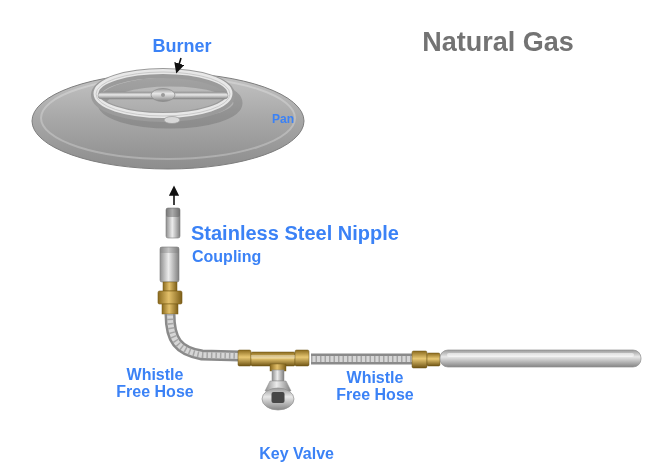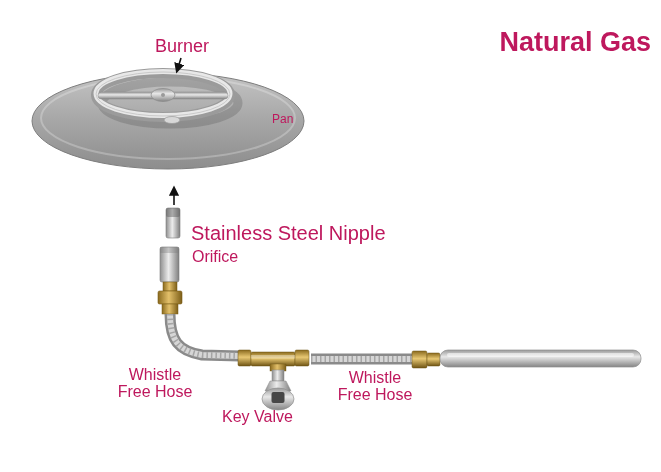--- a/index.html
+++ b/index.html
@@ -7,42 +7,42 @@
     position: relative;
     width: 661px;
     height: 472px;
     background: #ffffff;
     overflow: hidden;
     font-family: "Liberation Sans", sans-serif;
   }
   svg.diagram { position: absolute; left: 0; top: 0; }
   .label {
     position: absolute;
-    font-weight: 400;
-    color: #be185d;
+    font-weight: 700;
+    color: #3b82f6;
     white-space: nowrap;
   }
   .label.center { text-align: center; white-space: normal; }
   .title {
     position: absolute;
     left: 345px; top: 24px; width: 306px;
-    text-align: right;
+    text-align: center;
     font-size: 27px;
     line-height: 36px;
     font-weight: 700;
-    color: #be185d;
+    color: #737373;
   }
   .burner-label  { left: 132px; top: 36px;  width: 100px; font-size: 18px; text-align: center; }
   .pan-label     { left: 272px; top: 112px; font-size: 12px; }
   .nipple-label  { left: 191px; top: 222px; font-size: 20px; }
   .coupling-label{ left: 192px; top: 248px; font-size: 16px; }
   .orifice-label { left: 192px; top: 276px; font-size: 16px; }
   .whistle-left  { left: 100px; top: 366px; width: 110px; font-size: 16px; line-height: 17px; }
   .whistle-right { left: 320px; top: 369px; width: 110px; font-size: 16px; line-height: 17px; }
-  .keyvalve-label{ left: 222px; top: 408px; width: 112px; font-size: 16px; text-align: left; }
+  .keyvalve-label{ left: 222px; top: 445px; width: 112px; font-size: 16px; text-align: right; }
   .gassource-label{ left: 441px; top: 379px; font-size: 16px; }
 </style>
 </head>
 <body>
 
 <div class="page">
 
   <svg class="diagram" width="661" height="472" viewBox="0 0 661 472" xmlns="http://www.w3.org/2000/svg">
     <defs>
       <linearGradient id="panGrad" x1="0" y1="0" x2="0" y2="1">
@@ -147,21 +147,21 @@
     </g>
   </svg>
 
   <div class="title">
     <div>Natural Gas</div>
   </div>
 
   <div class="label burner-label">Burner</div>
   <div class="label pan-label">Pan</div>
   <div class="label nipple-label">Stainless Steel Nipple</div>
-  <div class="label coupling-label">Orifice</div>
+  <div class="label coupling-label">Coupling</div>
 
   <div class="label center whistle-left">
     <div>Whistle</div>
     <div>Free Hose</div>
   </div>
 
   <div class="label center whistle-right">
     <div>Whistle</div>
     <div>Free Hose</div>
   </div>

